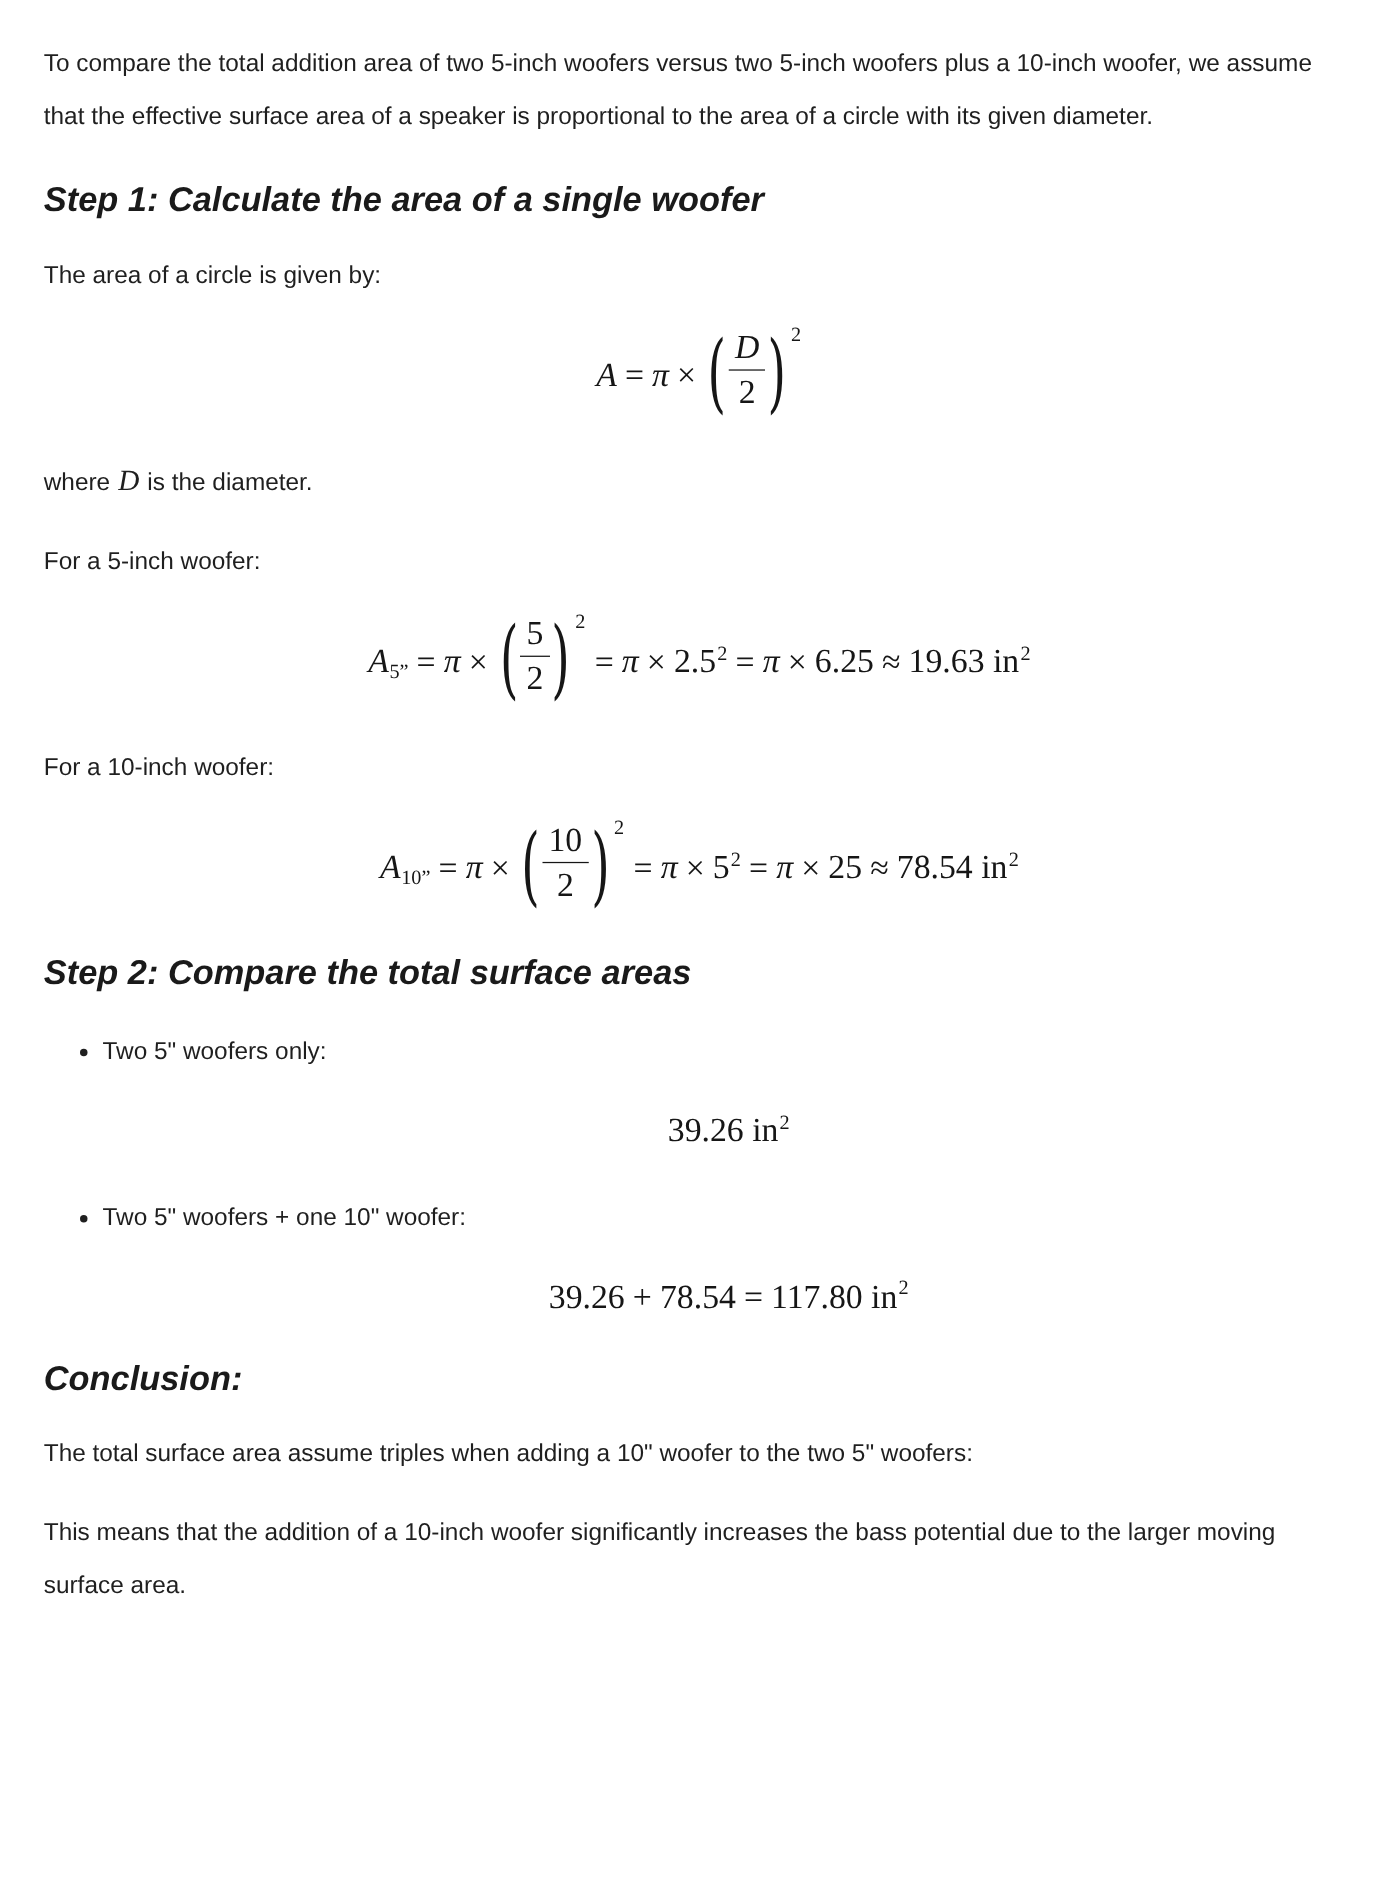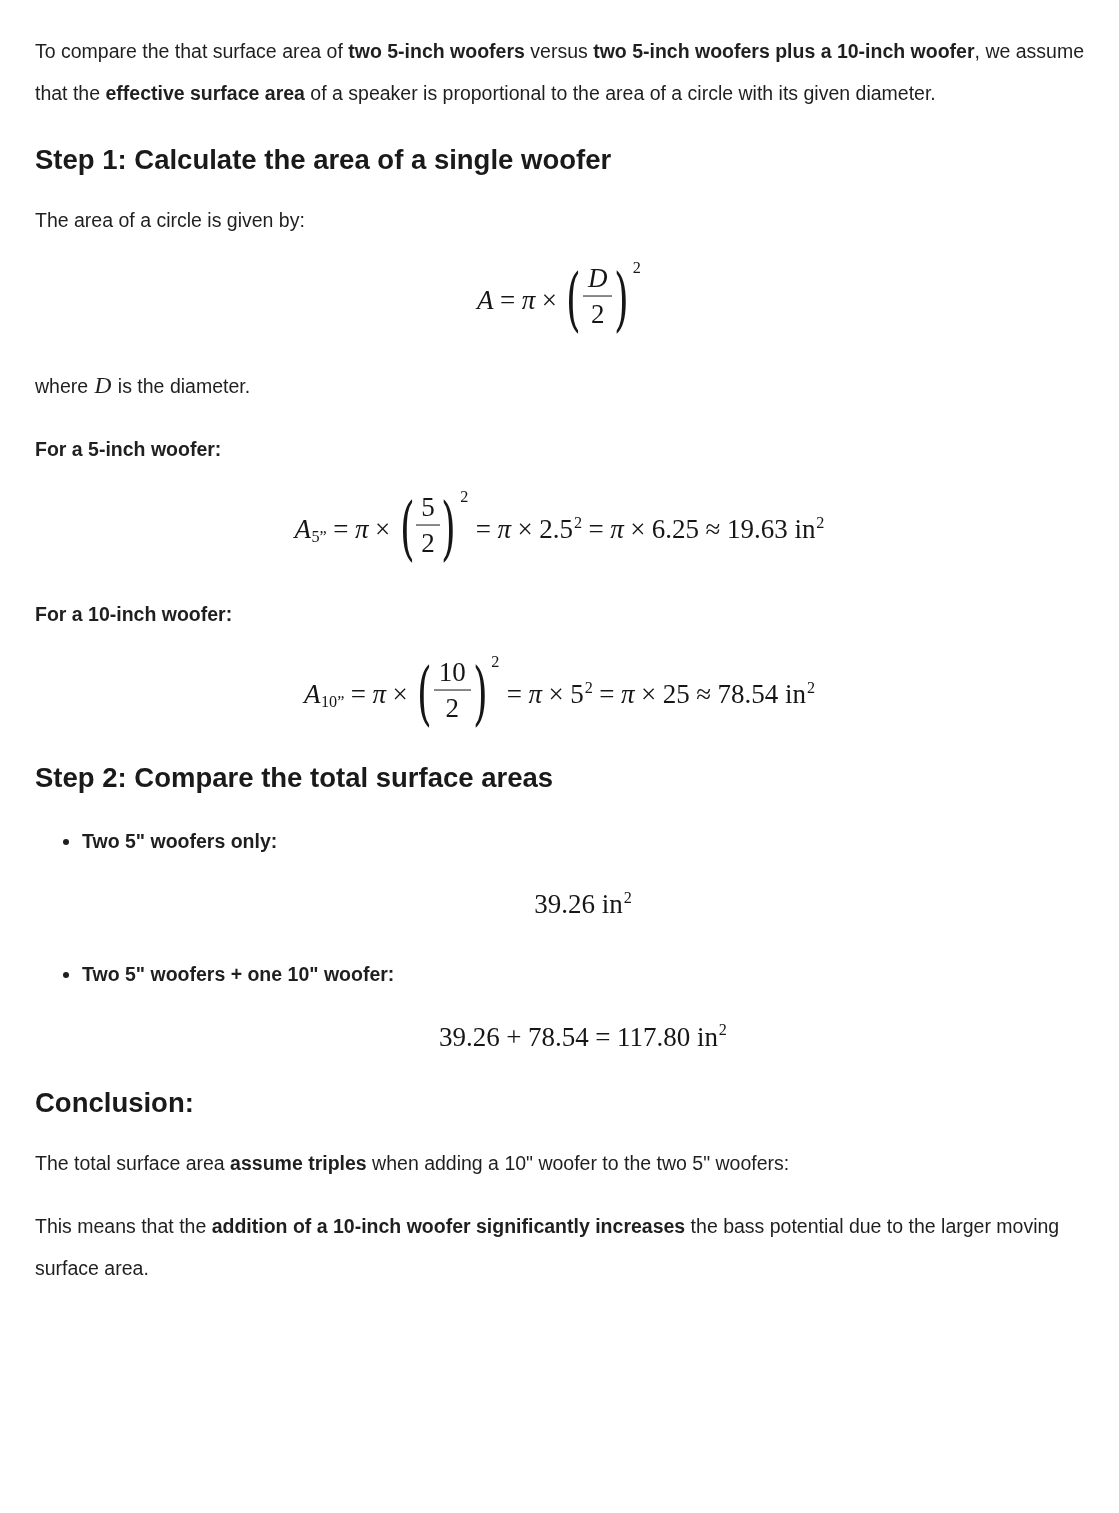--- a/index.html
+++ b/index.html
@@ -20,22 +20,23 @@
   p {
     margin: 21px 0;
     line-height: 42px;
   }
   h2 {
     font-size: 27.5px;
     line-height: 1.3;
     margin: 28px 0 20px 0;
     font-weight: 700;
     color: #1a1a1a;
+    font-style: italic;
   }
-  strong { font-weight: 700; }
+  strong { font-weight: 400; }
 
   
   .im {
     font-family: "Liberation Serif", "DejaVu Serif", serif;
     font-style: italic;
     font-size: 1.2em;
     padding: 0 1px;
   }
 
   
@@ -102,21 +103,21 @@
   }
   li { margin: 24px 0; }
   li > p { margin: 0 0 6px 0; }
   li .math { margin: 24px 0 30px 0; }
 </style>
 </head>
 <body>
 
 <div class="doc">
 
-  <p><span>To compare the that surface area of </span><strong>two 5-inch woofers</strong><span> versus </span><strong>two 5-inch woofers plus a 10-inch woofer</strong><span>, we assume that the </span><strong>effective surface area</strong><span> of a speaker is proportional to the area of a circle with its given diameter.</span></p>
+  <p><span>To compare the total addition area of </span><strong>two 5-inch woofers</strong><span> versus </span><strong>two 5-inch woofers plus a 10-inch woofer</strong><span>, we assume that the </span><strong>effective surface area</strong><span> of a speaker is proportional to the area of a circle with its given diameter.</span></p>
 
   <h2>Step 1: Calculate the area of a single woofer</h2>
 
   <p><span>The area of a circle is given by:</span></p>
 
   <div class="math"><span class="mi">A</span><span class="mo">=</span><span class="mi">π</span><span class="mo">×</span><span class="mgroup">
         <span class="pdelim">(</span>
         <span class="mfrac">
           <span class="fnum"><span class="mi">D</span></span>
           <span class="fden"><span class="mr">2</span></span>

